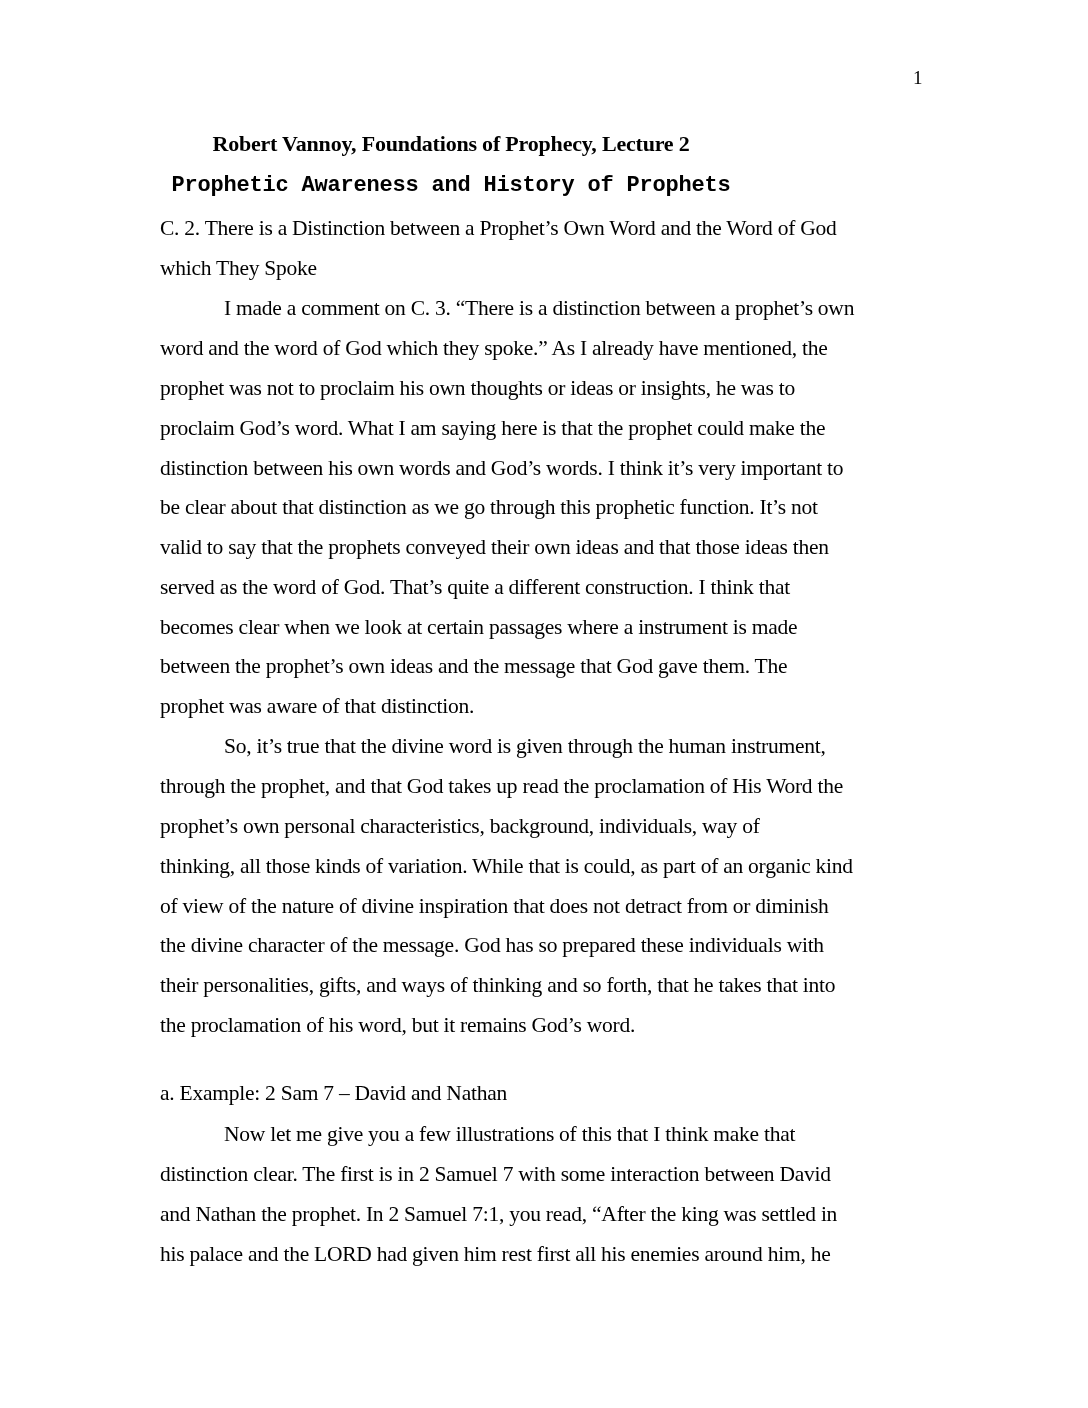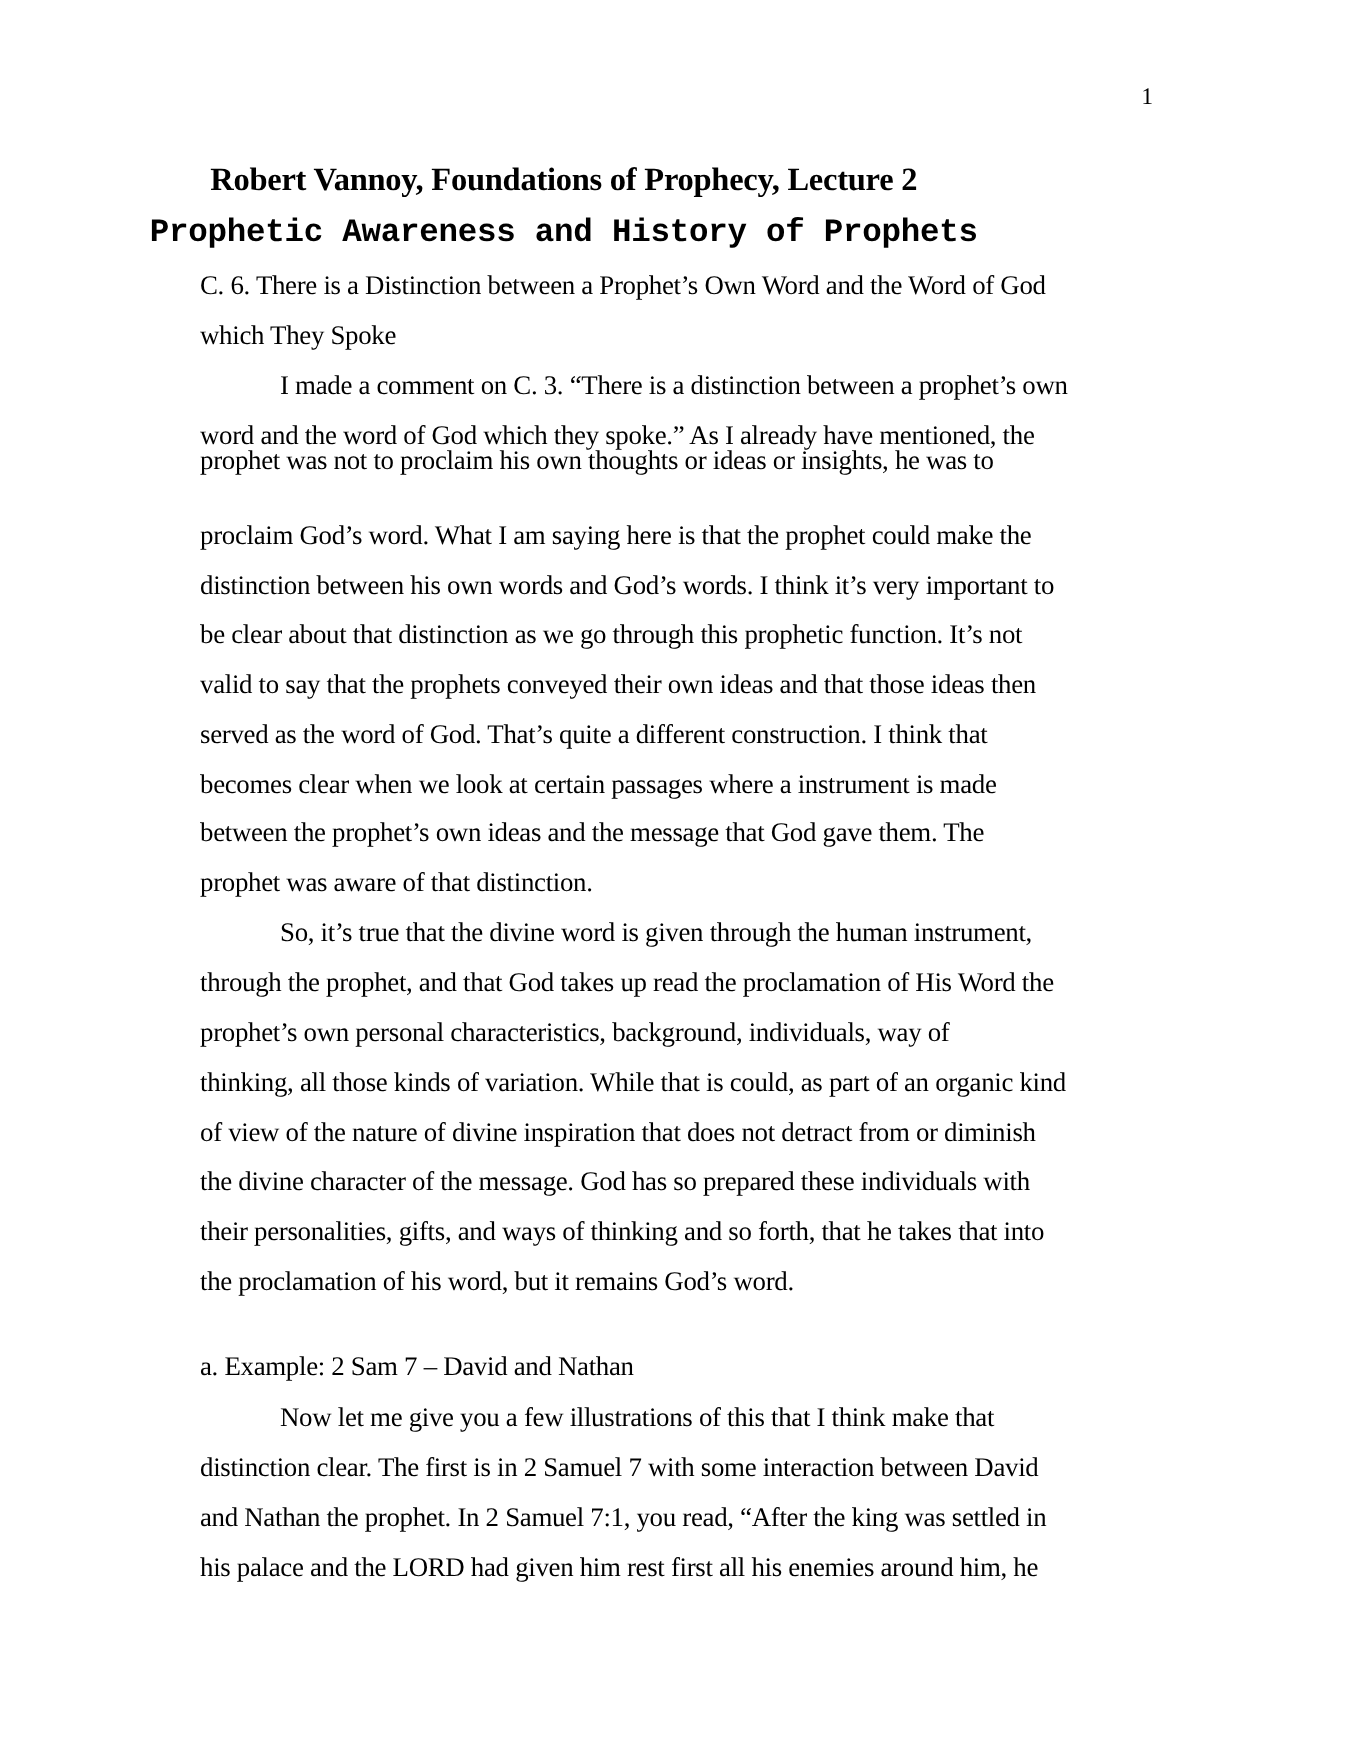--- a/index.html
+++ b/index.html
@@ -21,21 +21,21 @@
       top: 66px;
       font-size: 19px;
       line-height: 24px;
     }
     .title {
       position: absolute;
       left: 0;
       width: 902px;
       text-align: center;
       font-weight: bold;
-      font-size: 26px;
+      font-size: 22px;
       line-height: 28px;
       letter-spacing: -0.2px;
     }
     .title-1 { top: 130px; }
     .title-2 { top: 172px; font-family: Liberation Mono, monospace; }
     .line {
       position: absolute;
       left: 160px;
       font-size: 21.5px;
       line-height: 28px;
@@ -48,28 +48,28 @@
 <body>
 
 <div>
 
   <div class="page-number">1</div>
 
   <div class="title title-1">Robert Vannoy, Foundations of Prophecy, Lecture 2</div>
   <div class="title title-2">Prophetic Awareness and History of Prophets</div>
 
   <div>
-    <div class="line" style="top:214px">C. 6.  There is a Distinction between a Prophet’s Own Word and the Word of God</div>
+    <div class="line" style="top:214px">C. 2.  There is a Distinction between a Prophet’s Own Word and the Word of God</div>
     <div class="line" style="top:254px">which They Spoke</div>
   </div>
 
   <div>
     <div class="line indent" style="top:294px">I made a comment on C. 3. “There is a distinction between a prophet’s own</div>
     <div class="line" style="top:334px">word and the word of God which they spoke.”  As I already have mentioned, the</div>
-    <div class="line" style="top:354px">prophet was not to proclaim his own thoughts or ideas or insights, he was to</div>
+    <div class="line" style="top:374px">prophet was not to proclaim his own thoughts or ideas or insights, he was to</div>
     <div class="line" style="top:414px">proclaim God’s word.  What I am saying here is that the prophet could make the</div>
     <div class="line" style="top:454px">distinction between his own words and God’s words.  I think it’s very important to</div>
     <div class="line" style="top:493px">be clear about that distinction as we go through this prophetic function. It’s not</div>
     <div class="line" style="top:533px">valid to say that the prophets conveyed their own ideas and that those ideas then</div>
     <div class="line" style="top:573px">served as the word of God. That’s quite a different construction.  I think that</div>
     <div class="line" style="top:613px">becomes clear when we look at certain passages where a instrument is made</div>
     <div class="line" style="top:652px">between the prophet’s own ideas and the message that God gave them. The</div>
     <div class="line" style="top:692px">prophet was aware of that distinction.</div>
   </div>
 

